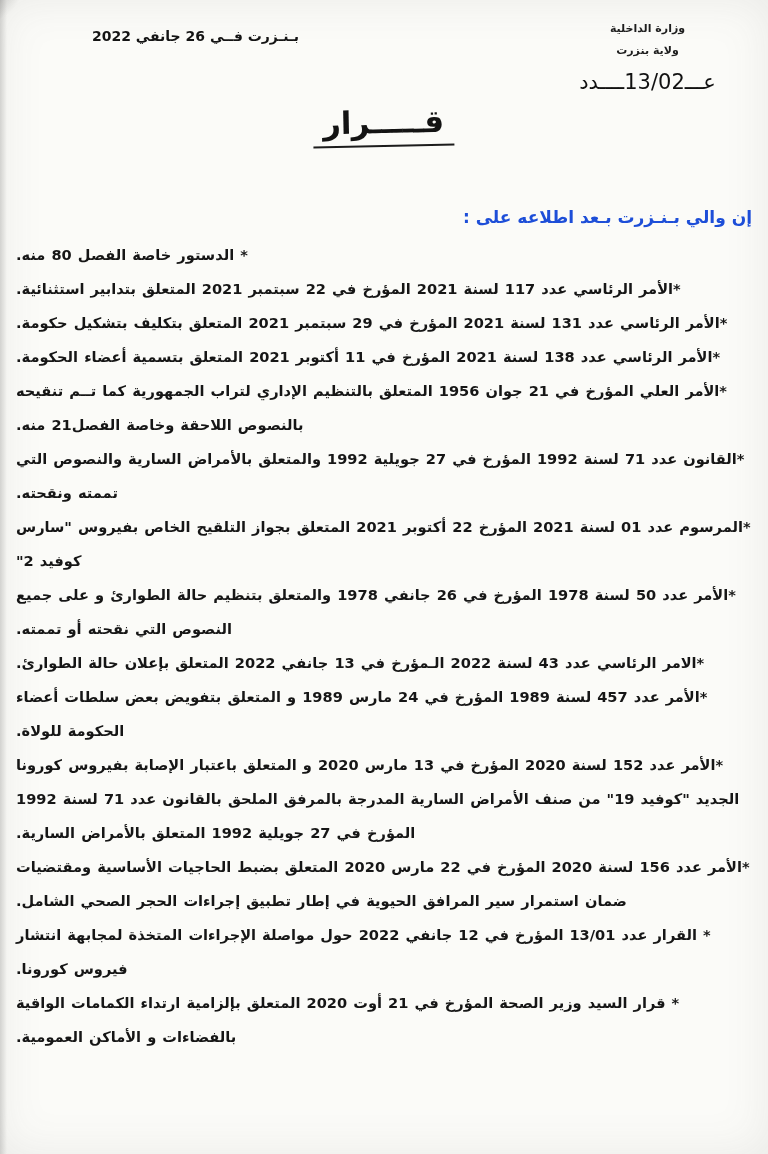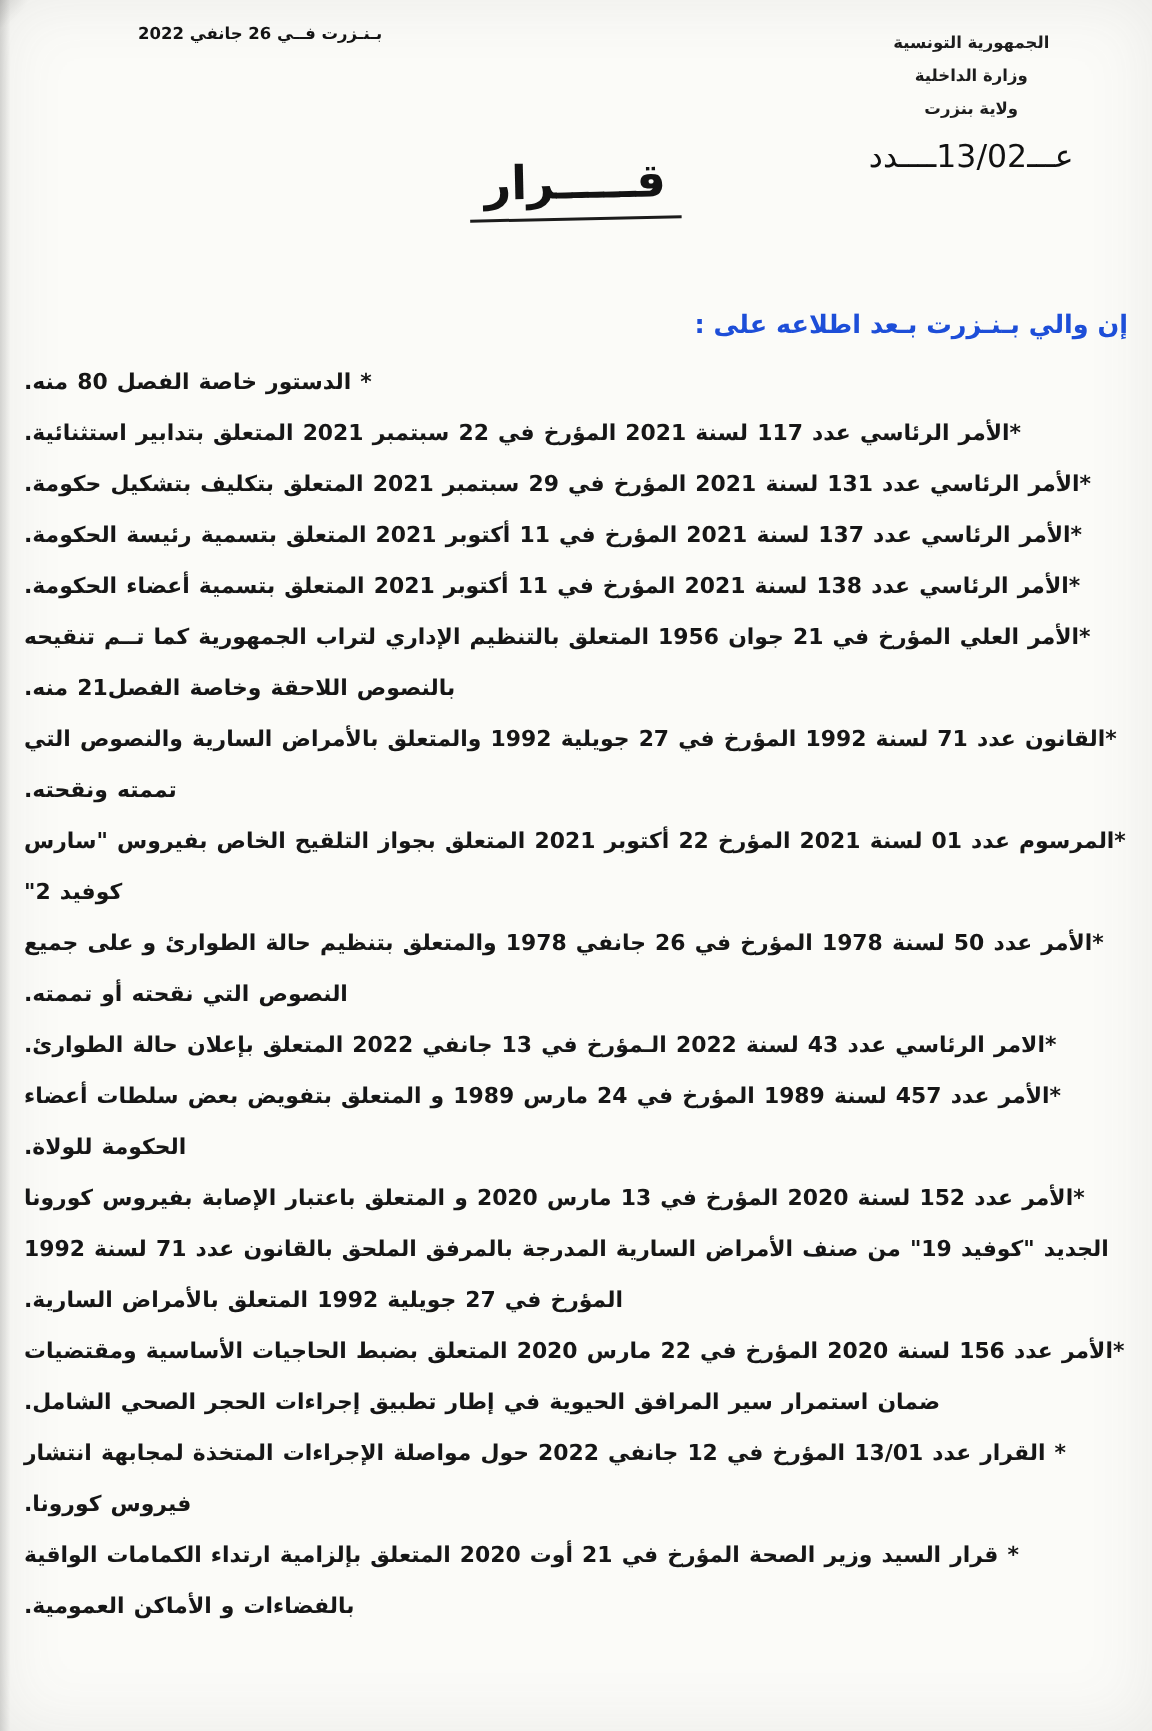--- a/index.html
+++ b/index.html
@@ -52,23 +52,23 @@
     margin-top: 8px;
     font-size: 21px;
     font-weight: normal;
     direction: rtl;
     white-space: nowrap;
     color: #111;
   }
   
   .place-date {
     position: absolute;
-    top: 16px;
+    top: 28px;
     left: 92px;
-    font-size: 11px;
+    font-size: 14px;
     font-weight: bold;
     direction: rtl;
     white-space: nowrap;
     color: #141414;
   }
   
   .title-wrap {
     position: absolute;
     top: 104px;
     left: 0;
@@ -114,37 +114,35 @@
 <body>
 
 <div class="page">
 
   <div class="scan-corner"></div>
   <div class="scan-edge"></div>
 
   <div class="place-date">بـنـزرت   فــي 26 جانفي 2022</div>
 
   <div class="letterhead">
-    <div class="lh-line">الجمهورية التونسية</div>
     <div class="lh-line">وزارة الداخلية</div>
     <div class="lh-line">ولاية بنزرت</div>
     <div class="lh-ref">عـــ13/02ــــدد</div>
   </div>
 
   <div class="title-wrap">
     <span class="title">قـــــرار</span>
   </div>
 
   <div class="body">
     <div class="intro">إن والي بـنـزرت بـعد اطلاعه على :</div>
     <div class="refs">
         <div class="ref-item">* الدستور خاصة الفصل 80 منه.</div>
         <div class="ref-item">*الأمر الرئاسي عدد 117 لسنة 2021 المؤرخ في 22 سبتمبر 2021 المتعلق بتدابير استثنائية.</div>
         <div class="ref-item">*الأمر الرئاسي عدد 131 لسنة 2021 المؤرخ في 29 سبتمبر 2021 المتعلق بتكليف بتشكيل حكومة.</div>
-        <div class="ref-item">*الأمر الرئاسي عدد 137 لسنة 2021 المؤرخ في 11 أكتوبر 2021 المتعلق بتسمية رئيسة الحكومة.</div>
         <div class="ref-item">*الأمر الرئاسي عدد 138 لسنة 2021 المؤرخ في 11 أكتوبر 2021 المتعلق بتسمية أعضاء الحكومة.</div>
         <div class="ref-item">*الأمر العلي المؤرخ في 21 جوان 1956 المتعلق بالتنظيم الإداري لتراب الجمهورية كما تــم تنقيحه بالنصوص اللاحقة وخاصة الفصل21 منه.</div>
         <div class="ref-item">*القانون عدد 71 لسنة 1992 المؤرخ في 27 جويلية 1992 والمتعلق بالأمراض السارية والنصوص التي تممته ونقحته.</div>
         <div class="ref-item">*المرسوم عدد 01 لسنة 2021 المؤرخ 22 أكتوبر 2021 المتعلق بجواز التلقيح الخاص بفيروس "سارس كوفيد 2"</div>
         <div class="ref-item">*الأمر عدد 50 لسنة 1978 المؤرخ في 26 جانفي 1978 والمتعلق بتنظيم حالة الطوارئ و على جميع النصوص التي نقحته أو تممته.</div>
         <div class="ref-item">*الامر الرئاسي عدد 43 لسنة 2022 الـمؤرخ في 13 جانفي 2022 المتعلق بإعلان حالة الطوارئ.</div>
         <div class="ref-item">*الأمر عدد 457 لسنة 1989 المؤرخ في 24 مارس 1989 و المتعلق بتفويض بعض سلطات أعضاء الحكومة للولاة.</div>
         <div class="ref-item">*الأمر عدد 152 لسنة 2020 المؤرخ في 13 مارس 2020 و المتعلق باعتبار الإصابة بفيروس كورونا الجديد "كوفيد 19" من صنف الأمراض السارية المدرجة بالمرفق الملحق بالقانون عدد 71 لسنة 1992 المؤرخ في 27 جويلية 1992 المتعلق بالأمراض السارية.</div>
         <div class="ref-item">*الأمر عدد 156 لسنة 2020 المؤرخ في 22 مارس 2020 المتعلق بضبط الحاجيات الأساسية ومقتضيات ضمان استمرار سير المرافق الحيوية في إطار تطبيق إجراءات الحجر الصحي الشامل.</div>
         <div class="ref-item">* القرار عدد 13/01 المؤرخ في 12 جانفي 2022 حول  مواصلة الإجراءات المتخذة لمجابهة انتشار فيروس كورونا.</div>

